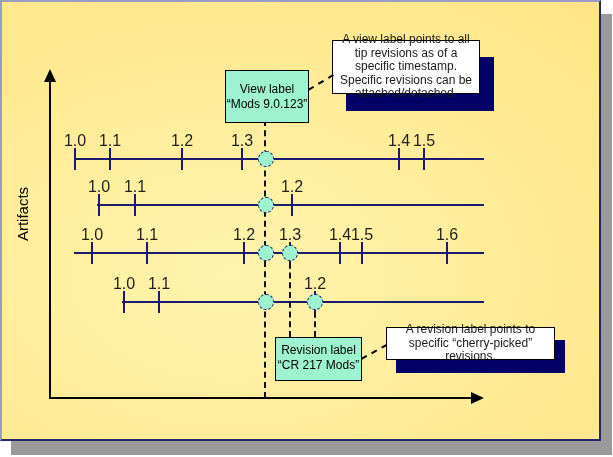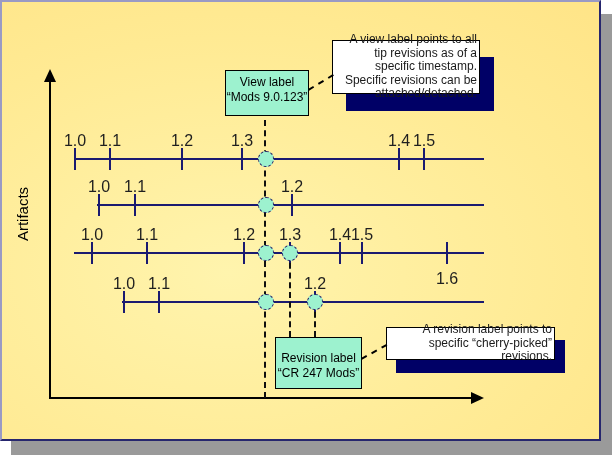--- a/index.html
+++ b/index.html
@@ -22,21 +22,21 @@
   .tl-line{position:absolute;height:2px;background:#1a1a70;}
   .tl-tick{position:absolute;width:2px;height:22px;background:#1a1a70;}
   .tl-label{position:absolute;width:30px;height:14px;text-align:center;
             font-size:16px;color:#1f1f1f;}
   .dash-v{position:absolute;width:0;border-left:2px dashed #101010;}
   .rev-circle{position:absolute;width:14px;height:14px;border-radius:50%;
               background:#9df2cf;border:1px dashed #22226a;}
   .greenbox{position:absolute;background:#9df2cf;border:1px solid #000;
             text-align:center;font-size:12px;line-height:15px;color:#000;}
   .callout{position:absolute;background:#ffffff;border:1px solid #000;
-           text-align:right;font-size:12px;line-height:13.5px;color:#1a1a1a;
+           text-align:center;font-size:12px;line-height:13.5px;color:#1a1a1a;
            display:flex;align-items:center;justify-content:center;padding:15px 2px;box-sizing:border-box;}
   .callout-view{box-shadow:14px 17px 0 #000066;}
   .callout-rev{box-shadow:10px 13px 0 #000066;}
   .connector{position:absolute;height:0;border-top:2px dashed #000;transform-origin:0 0;}
 </style>
 </head>
 <body>
 
 <div class="stage">
   <div class="panel">
@@ -75,47 +75,47 @@
         <div class="tl-label" style="left: 130px; top: 224px;">1.1</div>
         <div class="tl-tick" style="left: 241px; top: 240px;"></div>
         <div class="tl-label" style="left: 227px; top: 224px;">1.2</div>
         <div class="tl-tick" style="left: 287px; top: 240px;"></div>
         <div class="tl-label" style="left: 273px; top: 224px;">1.3</div>
         <div class="tl-tick" style="left: 337px; top: 240px;"></div>
         <div class="tl-label" style="left: 323px; top: 224px;">1.4</div>
         <div class="tl-tick" style="left: 359px; top: 240px;"></div>
         <div class="tl-label" style="left: 345px; top: 224px;">1.5</div>
         <div class="tl-tick" style="left: 444px; top: 240px;"></div>
-        <div class="tl-label" style="left: 430px; top: 224px; margin-top: 44px;">1.6</div>
+        <div class="tl-label" style="left: 430px; top: 224px;">1.6</div>
         <div class="tl-line" style="left: 120px; top: 299px; width: 362px;"></div>
         <div class="tl-tick" style="left: 121px; top: 289px;"></div>
         <div class="tl-label" style="left: 107px; top: 273px;">1.0</div>
         <div class="tl-tick" style="left: 156px; top: 289px;"></div>
         <div class="tl-label" style="left: 142px; top: 273px;">1.1</div>
         <div class="tl-tick" style="left: 312px; top: 289px;"></div>
         <div class="tl-label" style="left: 298px; top: 273px;">1.2</div>
         <div class="dash-v" style="left: 262px; top: 108px; height: 288px;"></div>
         <div class="dash-v" style="left: 287px; top: 251px; height: 84px;"></div>
         <div class="dash-v" style="left: 312px; top: 300px; height: 35px;"></div>
         <div class="rev-circle" style="left: 256px; top: 149px;"></div>
         <div class="rev-circle" style="left: 256px; top: 195px;"></div>
         <div class="rev-circle" style="left: 256px; top: 243px;"></div>
         <div class="rev-circle" style="left: 280px; top: 243px;"></div>
         <div class="rev-circle" style="left: 256px; top: 292px;"></div>
         <div class="rev-circle" style="left: 305px; top: 292px;"></div>
       </div>
 
-    <div class="greenbox" style="left:223px;top:68px;width:82px;height:40px;padding-top:4px;">
+    <div class="greenbox" style="left:223px;top:68px;width:82px;height:40px;padding-top:11px;">
       <div>View label</div>
       <div>“Mods 9.0.123”</div>
     </div>
 
-    <div class="greenbox" style="left:273px;top:335px;width:85px;height:37px;padding-top:13px;">
+    <div class="greenbox" style="left:273px;top:335px;width:85px;height:37px;padding-top:5px;">
       <div>Revision label</div>
-      <div>“CR 247 Mods”</div>
+      <div>“CR 217 Mods”</div>
     </div>
 
     <div class="callout callout-view" style="left:330px;top:38px;width:148px;height:54px;">
       <span>A view label points to all tip revisions as of a specific timestamp. Specific revisions can be attached/detached.</span>
     </div>
 
     <div class="callout callout-rev" style="left:384px;top:325px;width:169px;height:33px;">
       <span>A revision label points to specific “cherry-picked” revisions.</span>
     </div>
 

